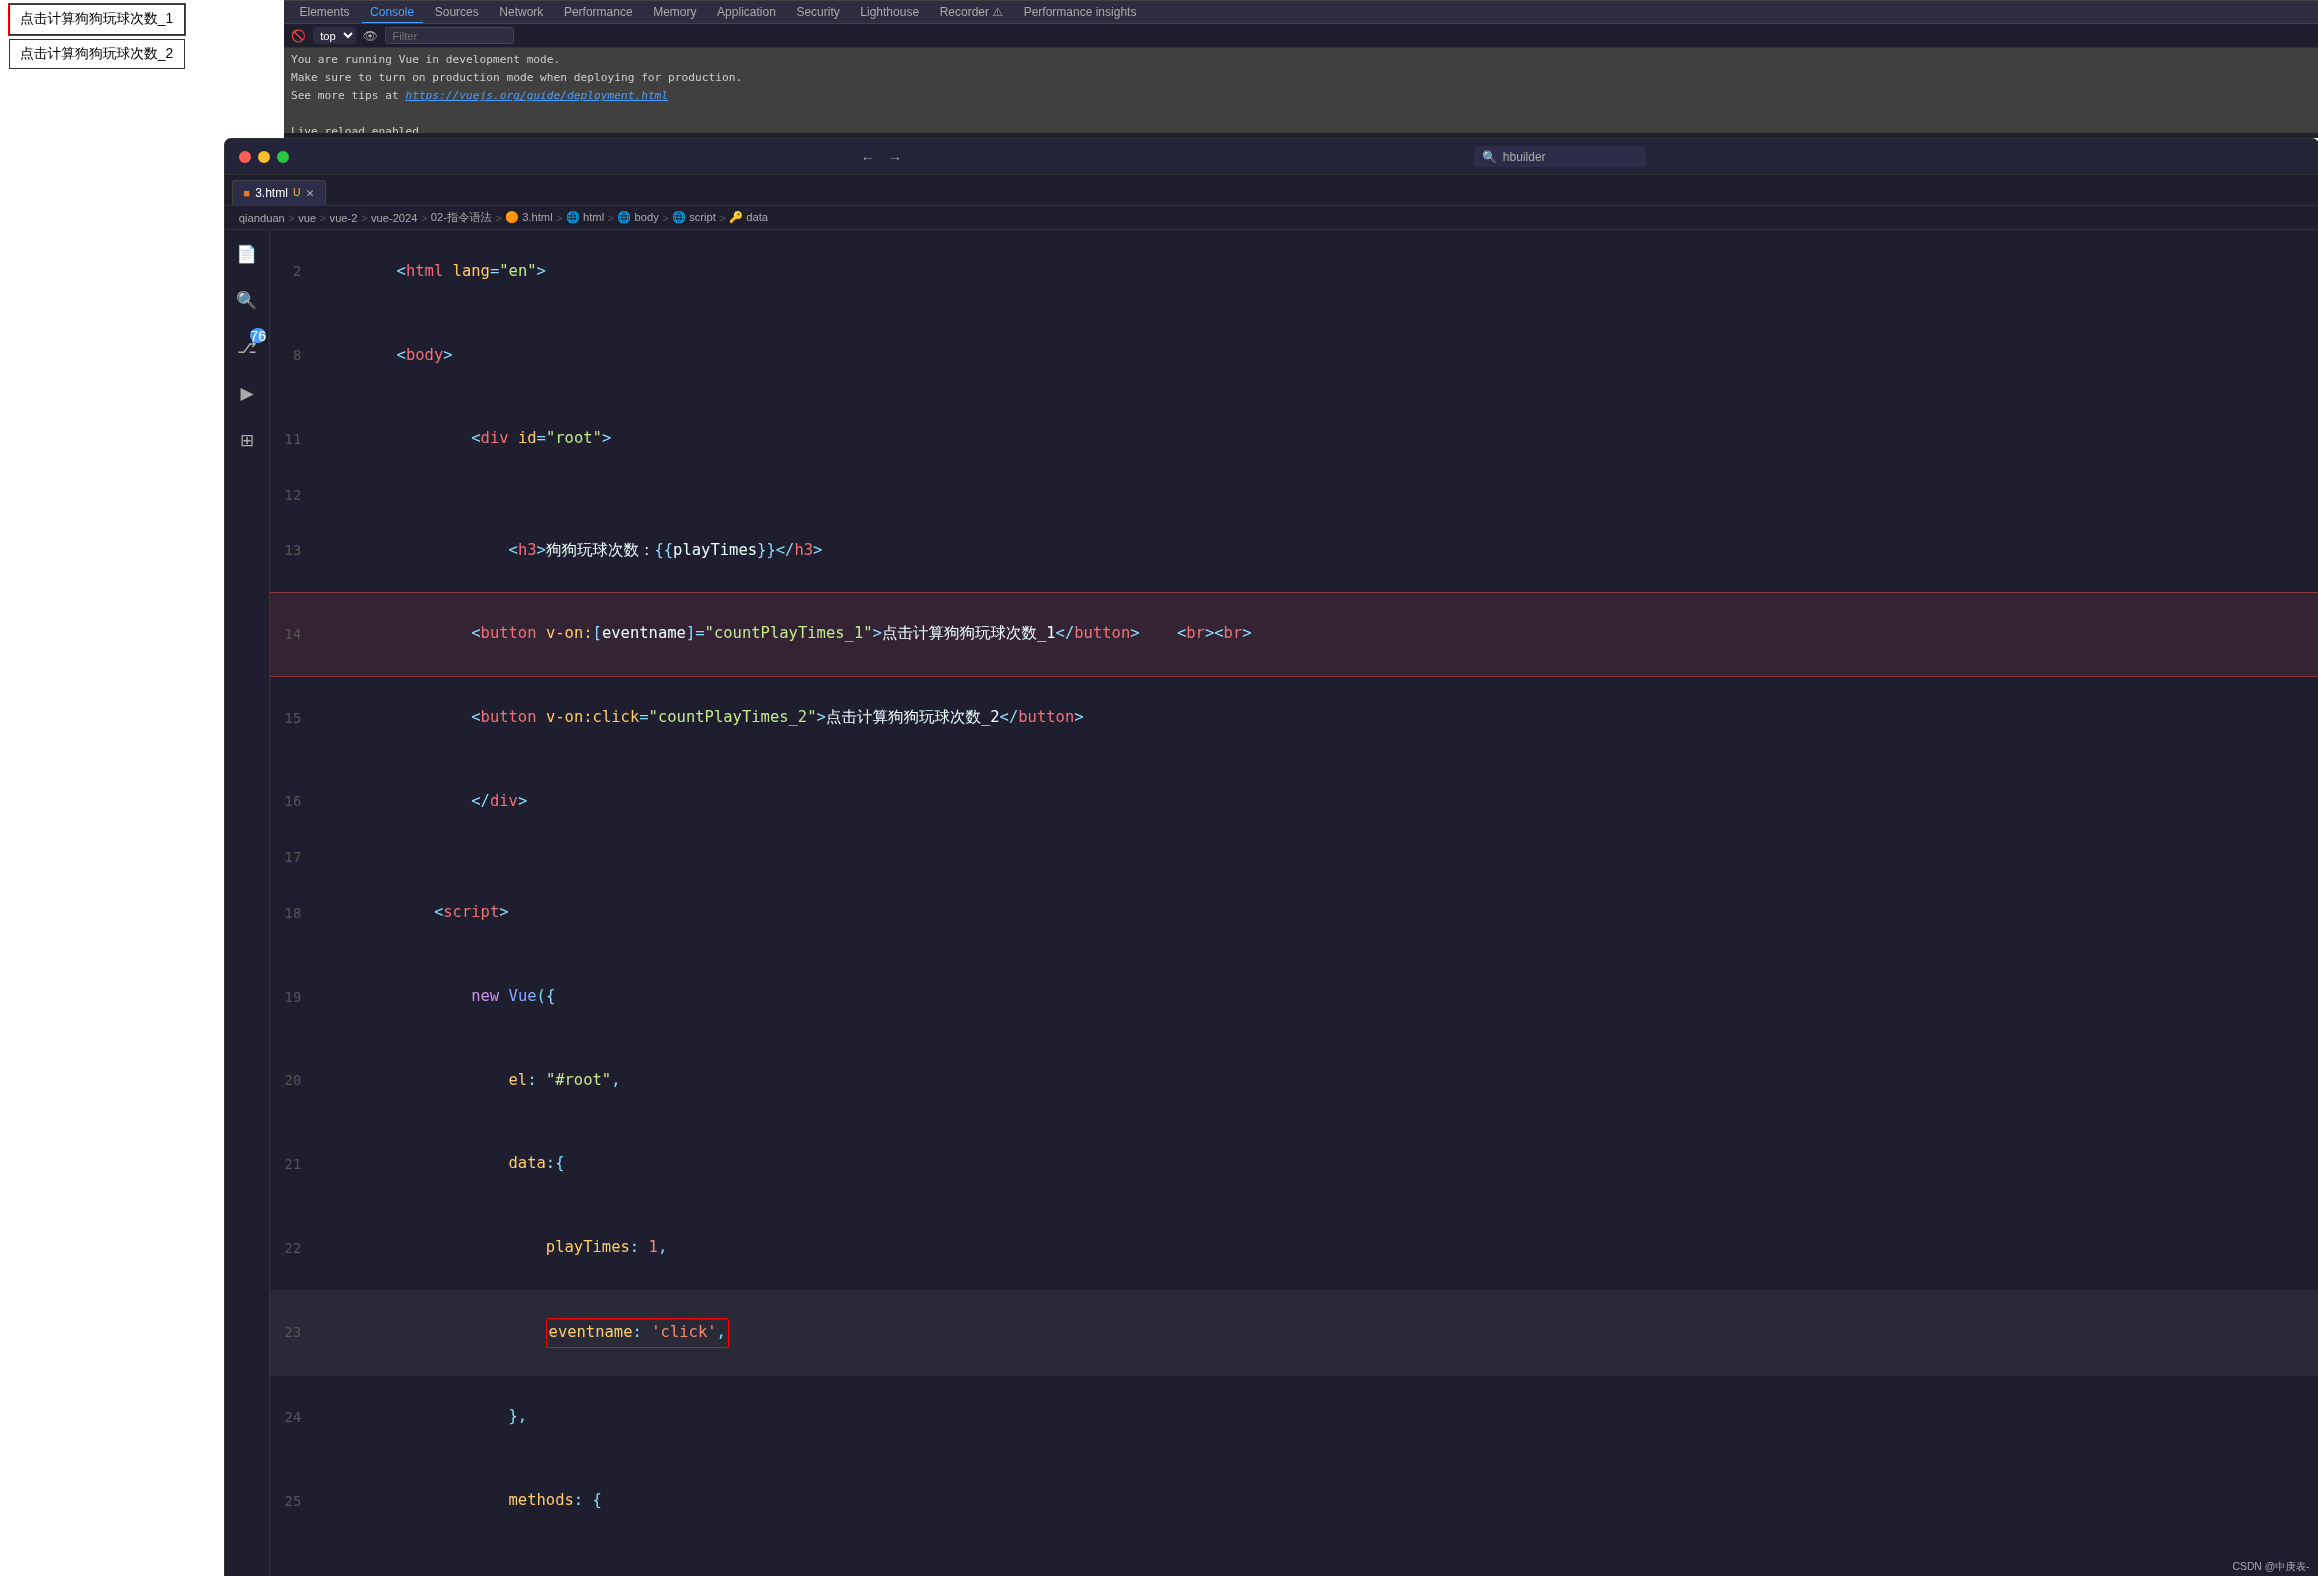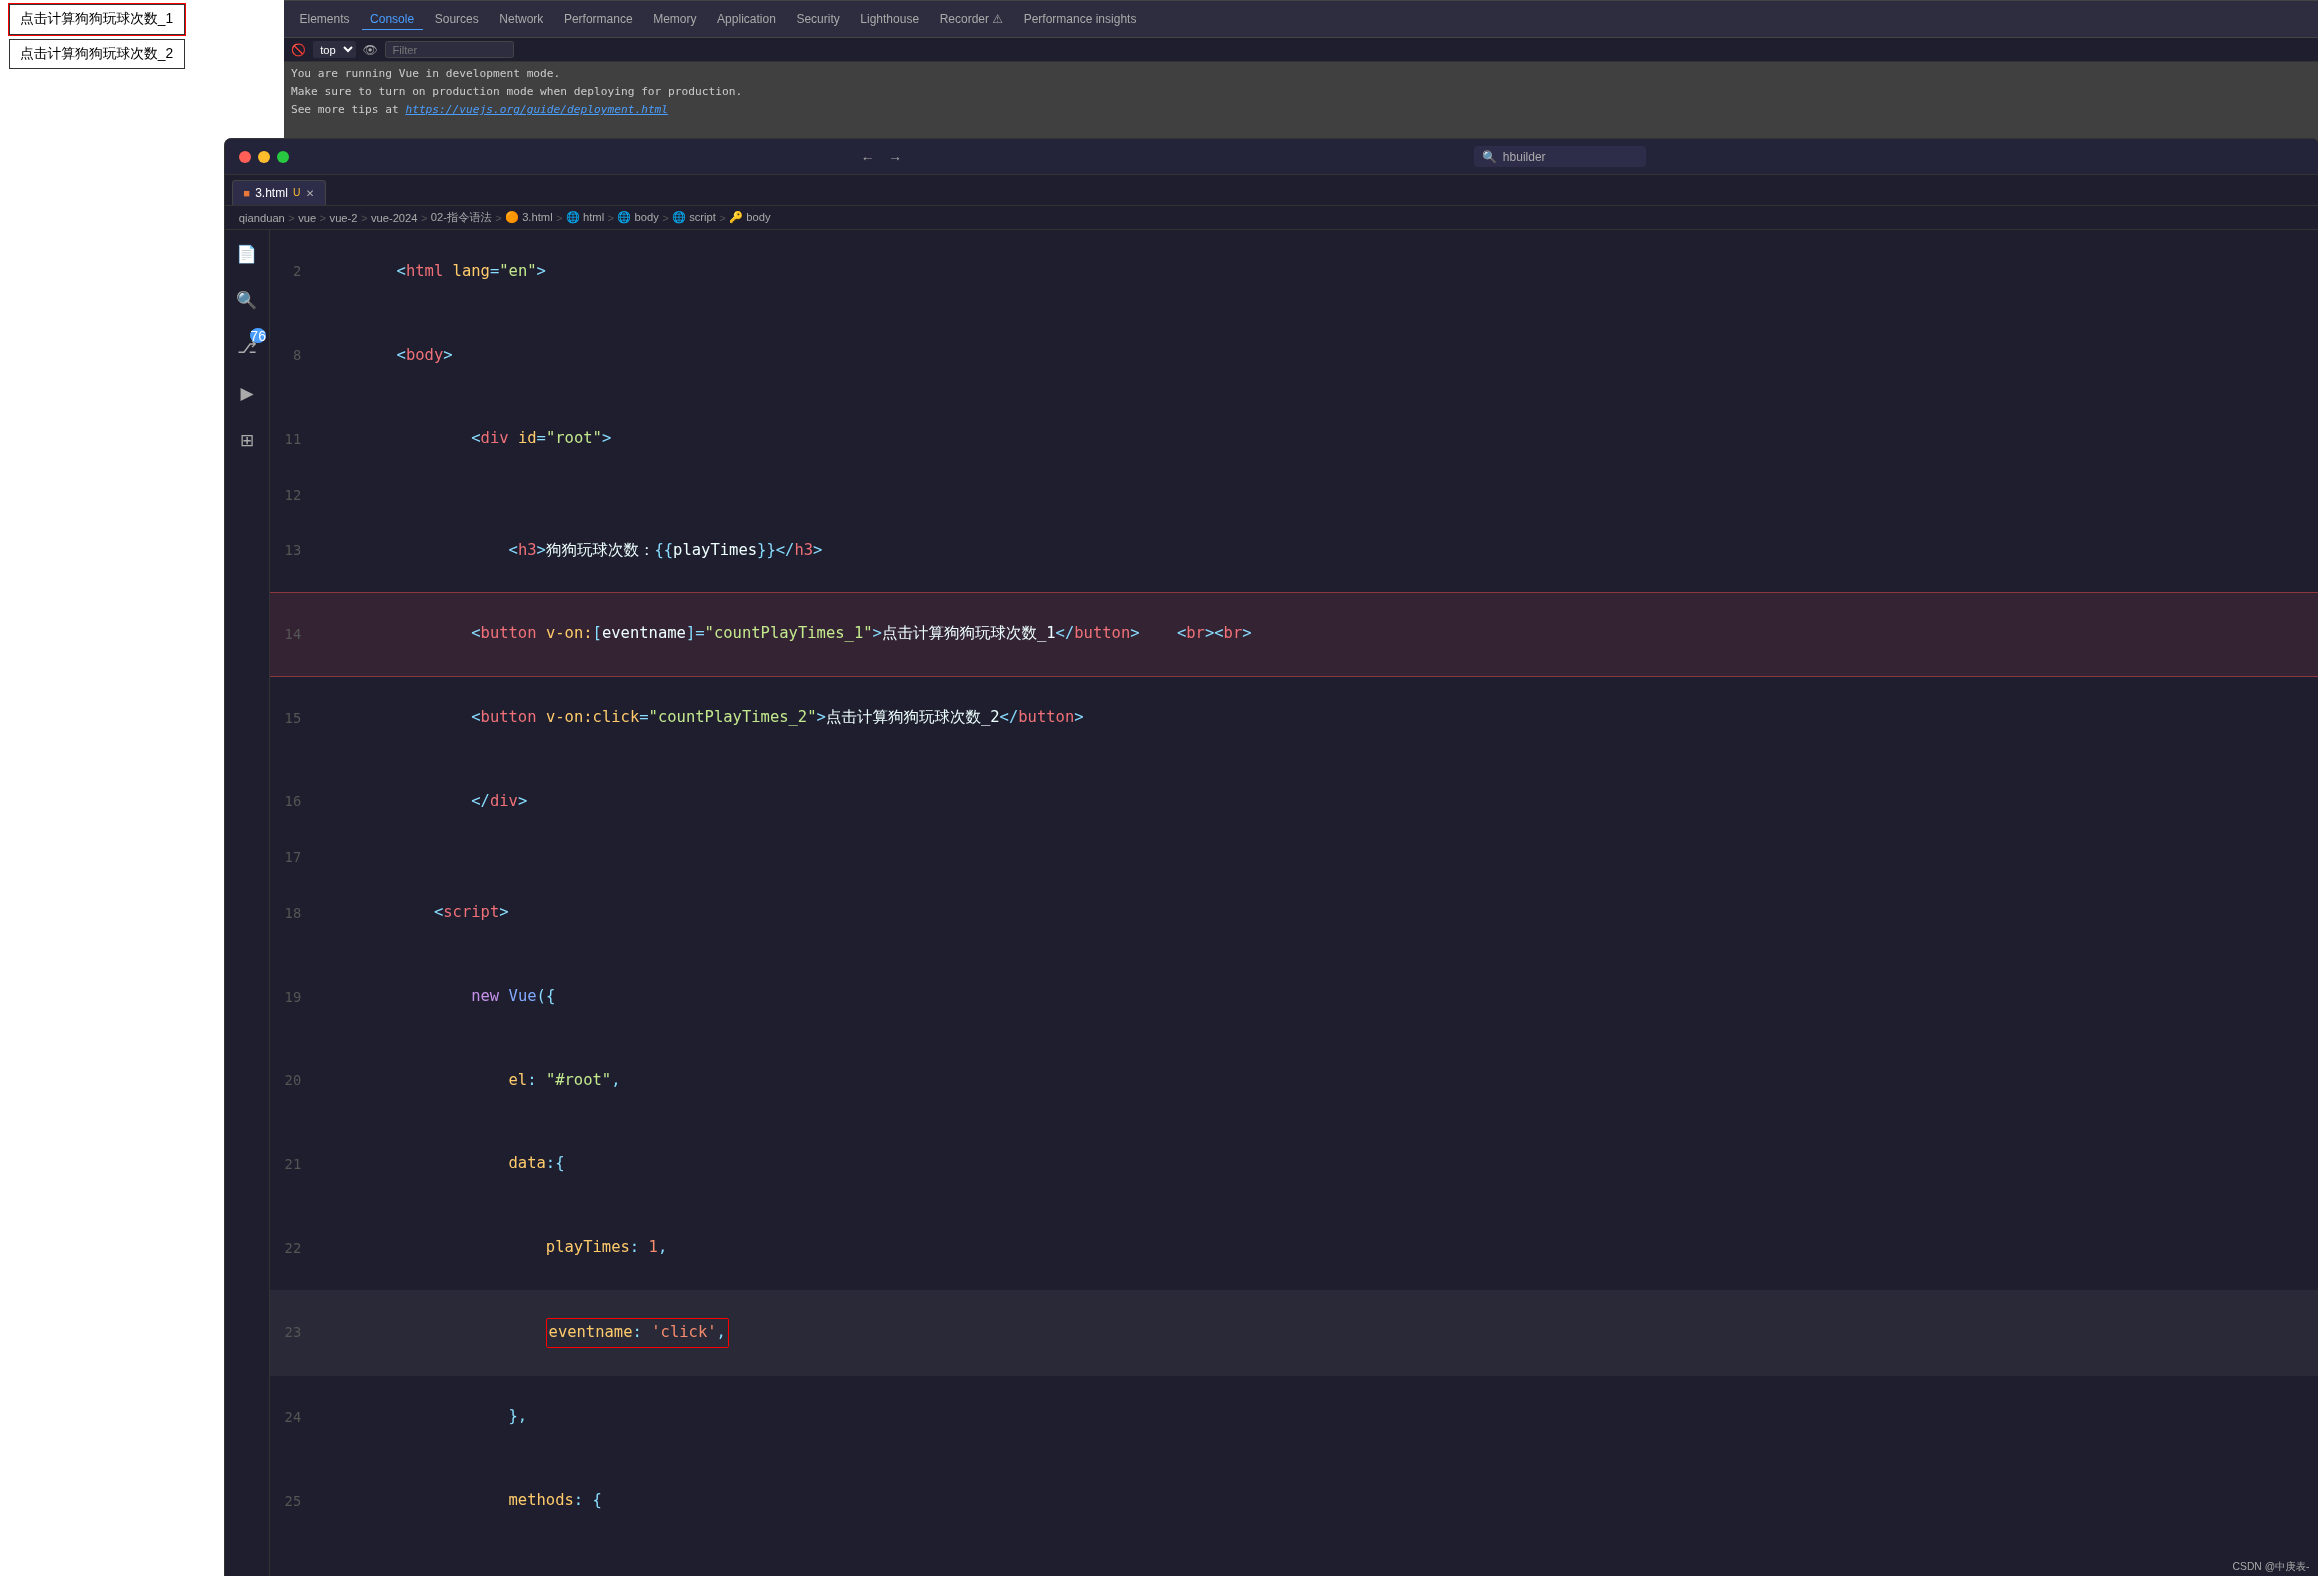--- a/index.html
+++ b/index.html
@@ -65,21 +65,21 @@
       right: 0;
       height: 138px;
       background: #1e1e2e;
       border-top: 0.9px solid #444;
     }
 
     .devtools-tabs {
       display: flex;
       align-items: center;
       background: #2d2d3f;
-      height: 37px;
+      height: 23px;
       padding: 0 6.9px;
       gap: 3.4px;
       border-bottom: 0.9px solid #444;
     }
 
     .devtools-tab {
       padding: 3.4px 8.6px;
       color: #aaa;
       font-size: 12px;
       cursor: pointer;
@@ -463,21 +463,21 @@
     <span>02-指令语法</span>
     <span class="sep">&gt;</span>
     <span>🟠 3.html</span>
     <span class="sep">&gt;</span>
     <span>🌐 html</span>
     <span class="sep">&gt;</span>
     <span>🌐 body</span>
     <span class="sep">&gt;</span>
     <span>🌐 script</span>
     <span class="sep">&gt;</span>
-    <span>🔑 body</span>
+    <span>🔑 data</span>
   </div>
 
   <div class="editor-sidebar">
     <div style="position:relative;">
       <div class="sidebar-icon">📄</div>
     </div>
     <div class="sidebar-icon">🔍</div>
     <div style="position:relative;">
       <div class="sidebar-icon">⎇</div>
       <div class="badge">76</div>

